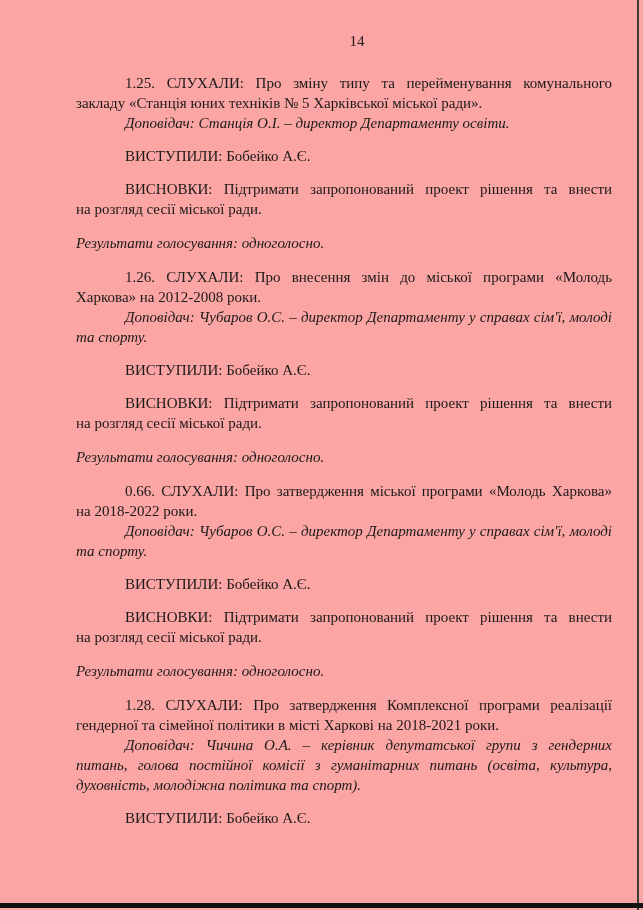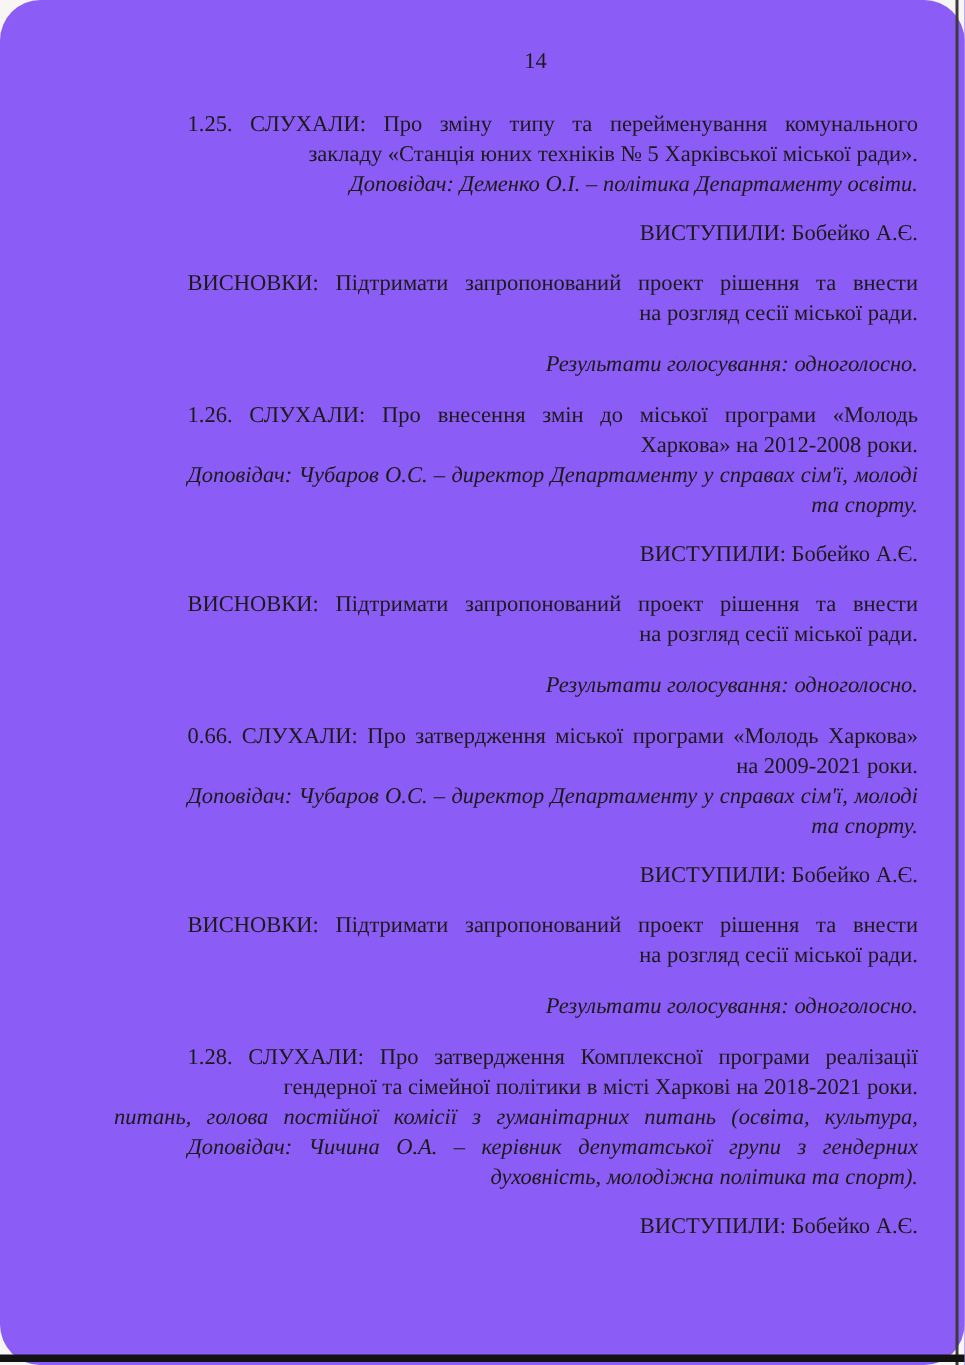--- a/index.html
+++ b/index.html
@@ -5,39 +5,38 @@
   html, body { margin: 0; padding: 0; }
   body {
     width: 643px; height: 910px;
     background: #f7f6f4;
     font-family: "Liberation Serif", serif;
     overflow: hidden;
     position: relative;
   }
   .page {
     position: absolute; inset: 0;
-    background: #8b5cf6;
-    border-radius: 27px;
+    background: #fca5a5;
   }
   .content {
     position: absolute; left: 58px; top: 0; width: 554px;
     color: #1b1a18;
   }
   .pageno {
     font-size: 15px; line-height: 20px;
     margin: 31px 0 22px 0;
     text-align: center;
     position: relative; left: 22px;
   }
   .para { margin: 0; font-size: 15px; line-height: 20px; }
   .ln { display: block; margin-left: 18px; }
   
   .jl { text-align: justify; text-align-last: justify; }
   
-  .last { text-align: right; }
+  .last { text-align: left; }
   
   .fi { padding-left: 49px; }
   .it { font-style: italic; }
   .item + .item { margin-top: 14px; }
   .vystupyly, .vysnovky { margin-top: 13px; }
   .rezultaty { margin-top: 14px; }
   .edge-right {
     position: absolute; top: 0; right: 4px;
     width: 2px; height: 100%;
     background: #3b3b3b;
@@ -55,21 +54,21 @@
   <div class="content">
 
     <div class="pageno">14</div>
 
     <section class="item">
       <p class="para slukhaly">
         <span class="ln jl fi">1.25. СЛУХАЛИ: Про зміну типу та перейменування комунального</span>
         <span class="ln last">закладу «Станція юних техніків № 5 Харківської міської ради».</span>
       </p>
       <p class="para dopovidach it">
-        <span class="ln last fi">Доповідач: Деменко О.І. – політика Департаменту освіти.</span>
+        <span class="ln last fi">Доповідач: Станція О.І. – директор Департаменту освіти.</span>
       </p>
       <p class="para vystupyly">
         <span class="ln last fi">ВИСТУПИЛИ: Бобейко А.Є.</span>
       </p>
       <p class="para vysnovky">
         <span class="ln jl fi">ВИСНОВКИ: Підтримати запропонований проект рішення та внести</span>
         <span class="ln last">на розгляд сесії міської ради.</span>
       </p>
       <p class="para rezultaty it">
         <span class="ln last">Результати голосування: одноголосно.</span>
@@ -93,21 +92,21 @@
         <span class="ln last">на розгляд сесії міської ради.</span>
       </p>
       <p class="para rezultaty it">
         <span class="ln last">Результати голосування: одноголосно.</span>
       </p>
     </section>
 
     <section class="item">
       <p class="para slukhaly">
         <span class="ln jl fi">0.66. СЛУХАЛИ: Про затвердження міської програми «Молодь Харкова»</span>
-        <span class="ln last">на 2009-2021 роки.</span>
+        <span class="ln last">на 2018-2022 роки.</span>
       </p>
       <p class="para dopovidach it">
         <span class="ln jl fi">Доповідач: Чубаров О.С. – директор Департаменту у справах сім'ї, молоді</span>
         <span class="ln last">та спорту.</span>
       </p>
       <p class="para vystupyly">
         <span class="ln last fi">ВИСТУПИЛИ: Бобейко А.Є.</span>
       </p>
       <p class="para vysnovky">
         <span class="ln jl fi">ВИСНОВКИ: Підтримати запропонований проект рішення та внести</span>
@@ -117,22 +116,22 @@
         <span class="ln last">Результати голосування: одноголосно.</span>
       </p>
     </section>
 
     <section class="item">
       <p class="para slukhaly">
         <span class="ln jl fi">1.28. СЛУХАЛИ: Про затвердження Комплексної програми реалізації</span>
         <span class="ln last">гендерної та сімейної політики в місті Харкові на 2018-2021 роки.</span>
       </p>
       <p class="para dopovidach it">
+        <span class="ln jl fi">Доповідач: Чичина О.А. – керівник депутатської групи з гендерних</span>
         <span class="ln jl">питань, голова постійної комісії з гуманітарних питань (освіта, культура,</span>
-        <span class="ln jl fi">Доповідач: Чичина О.А. – керівник депутатської групи з гендерних</span>
         <span class="ln last">духовність, молодіжна політика та спорт).</span>
       </p>
       <p class="para vystupyly">
         <span class="ln last fi">ВИСТУПИЛИ: Бобейко А.Є.</span>
       </p>
     </section>
 
   </div>
 
   <div class="edge-right"></div>

